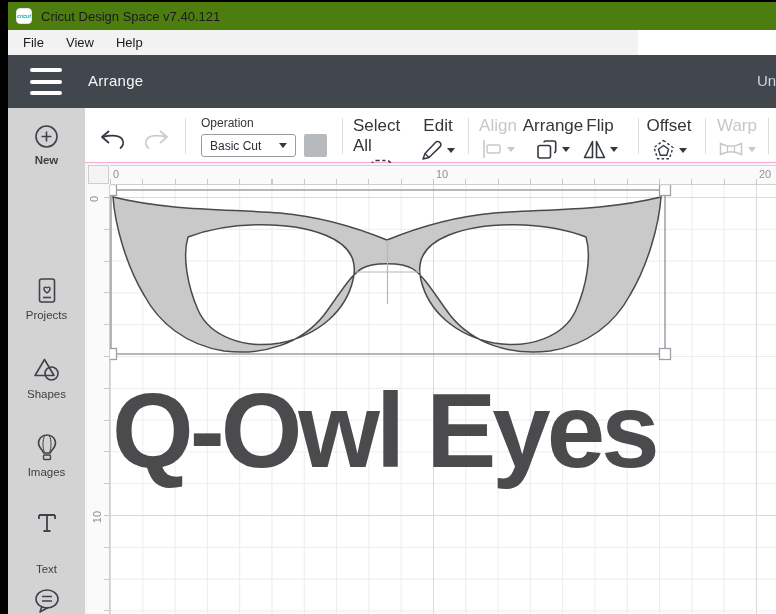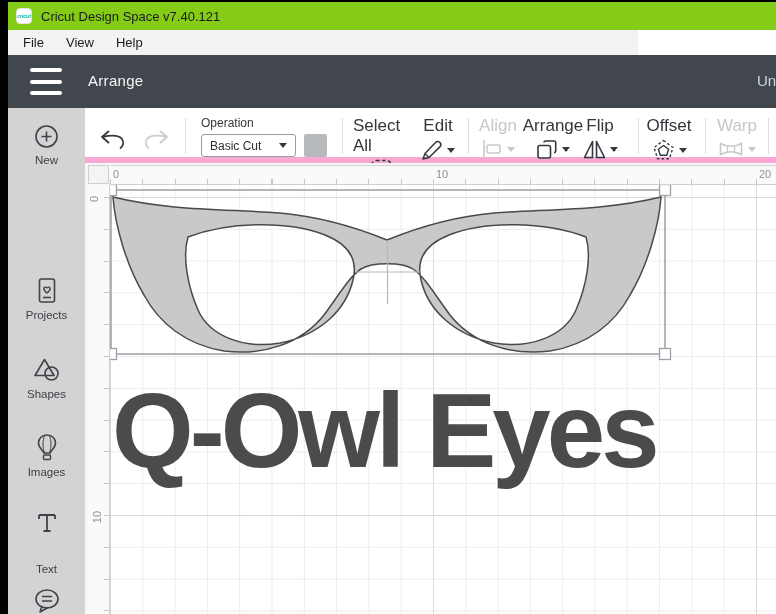--- a/index.html
+++ b/index.html
@@ -2,21 +2,21 @@
 <html><head>
 <meta charset="utf-8">
 <style>
   html,body{margin:0;padding:0;}
   body{width:776px;height:614px;position:relative;overflow:hidden;background:#fff;
        font-family:"Liberation Sans",sans-serif;-webkit-font-smoothing:antialiased;}
   .frame-left{position:absolute;left:0;top:0;width:8px;height:614px;background:#000;z-index:60;}
   .frame-top{position:absolute;left:0;top:0;width:776px;height:2px;background:#000;z-index:60;}
 
   
-  .titlebar{position:absolute;left:8px;top:2px;width:768px;height:28px;background:#84cc16;
+  .titlebar{position:absolute;left:8px;top:2px;width:768px;height:28px;background:#4d7c0f;
             display:flex;align-items:center;gap:9px;padding-left:8px;box-sizing:border-box;}
   .app-logo{width:16px;height:16px;background:#fff;border:1px solid #e3e3e3;border-radius:4px;
             display:flex;align-items:center;justify-content:center;box-sizing:border-box;}
   .app-logo span{font-size:5px;font-weight:bold;font-style:italic;color:#00b2a1;}
   .app-title{font-size:13px;color:#1b1b1b;}
 
   
   .menubar{position:absolute;left:8px;top:30px;width:630px;height:25px;background:#f2f2f2;
            display:flex;align-items:center;padding-left:15px;box-sizing:border-box;}
   .menu-item{font-size:13px;color:#1b1b1b;margin-right:22px;cursor:default;}
@@ -30,21 +30,21 @@
   .header-right{position:absolute;left:749px;top:17px;font-size:15px;color:#ccd6df;white-space:nowrap;}
 
   
   .sidebar{position:absolute;left:8px;top:108px;width:77px;height:506px;background:#d3d3d3;overflow:hidden;z-index:5;}
   .side-item{position:absolute;left:0;width:77px;display:flex;flex-direction:column;align-items:center;gap:5px;cursor:pointer;}
   .side-item .lbl{font-size:11.5px;color:#3c4046;}
   .side-item svg{display:block;}
 
   
   .toolbar{position:absolute;left:85px;top:108px;width:691px;height:55px;background:#fff;
-           border-bottom:6px solid #f9a8d4;box-sizing:border-box;}
+           border-bottom:1px solid #f9a8d4;box-sizing:border-box;}
   .tdiv{position:absolute;top:10px;width:1px;height:36px;background:#dcdcdc;}
   .tool-btn{position:absolute;display:flex;flex-direction:column;align-items:center;gap:3px;cursor:pointer;}
   .tool-btn .lbl{font-size:17px;color:#33363b;}
   .tool-btn.disabled .lbl{color:#c5c7ca;}
   .icon-row{display:flex;align-items:center;gap:4px;}
   .caret{width:0;height:0;border-left:4px solid transparent;border-right:4px solid transparent;
          border-top:5px solid #34383f;}
   .disabled .caret{border-top-color:#c6c8cb;}
   .op-label{position:absolute;left:116px;top:8px;font-size:12px;color:#33363b;}
   .op-select{position:absolute;left:116px;top:26px;width:95px;height:23px;border:1px solid #989da2;
@@ -109,21 +109,21 @@
   <div class="hamburger">
       <div></div>
       <div></div>
       <div></div>
     </div>
   <div class="header-title">Arrange</div>
   <div class="header-right">Un</div>
 </div>
 
 <div class="sidebar">
-  <div class="side-item" style="top:16px;">
+  <div class="side-item" style="top:16px;font-weight:bold;">
     <svg width="25" height="25" viewBox="0 0 25 25">
       <circle cx="12.5" cy="12.5" r="10.5" fill="none" stroke="#3e434b" stroke-width="1.6"></circle>
       <path d="M12.5 7.5 V17.5 M7.5 12.5 H17.5" stroke="#3e434b" stroke-width="1.6"></path>
     </svg>
     <span class="lbl">New</span>
   </div>
   <div class="side-item" style="top:169px;">
     <svg width="24" height="27" viewBox="0 0 24 27">
       <rect x="4.5" y="2" width="15" height="23" rx="2" fill="none" stroke="#3e434b" stroke-width="1.6"></rect>
       <path d="M12 16 C7 12.5 9 8.5 12 10.8 C15 8.5 17 12.5 12 16 Z" fill="none" stroke="#3e434b" stroke-width="1.4"></path>

